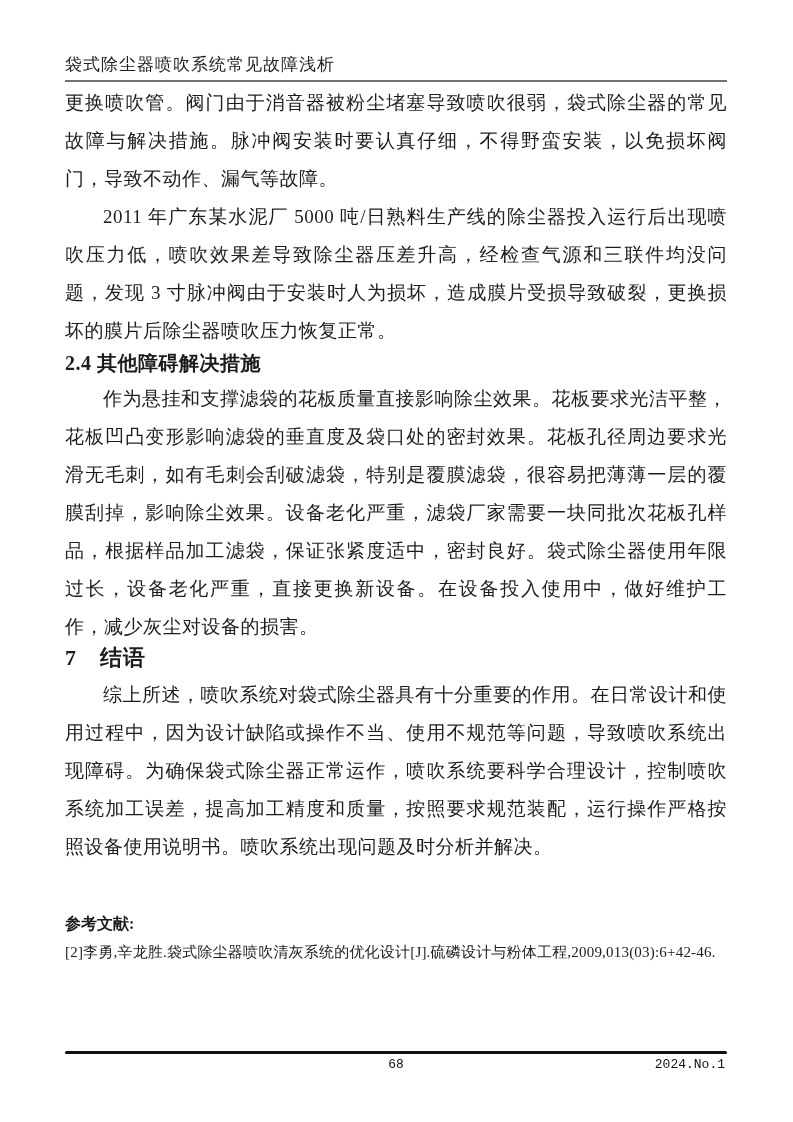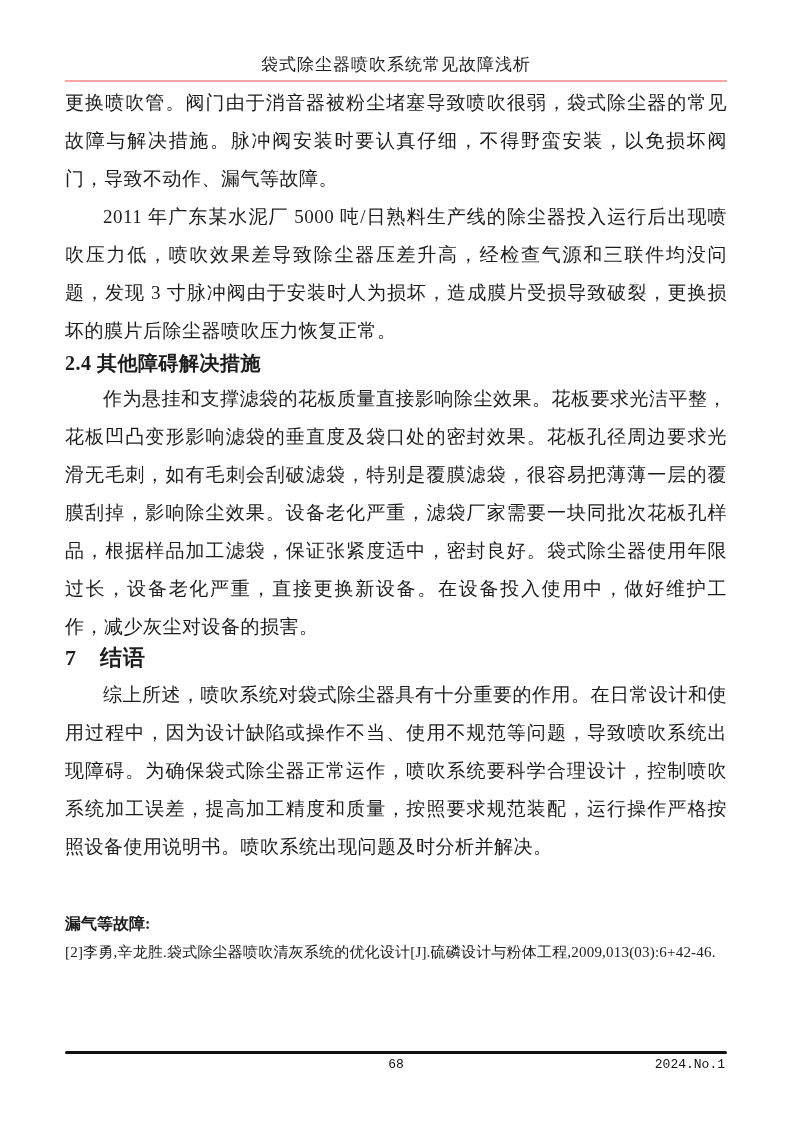--- a/index.html
+++ b/index.html
@@ -15,22 +15,21 @@
     color: #1c1c1c;
     font-family: "Liberation Serif", "DejaVu Serif", serif;
     overflow: hidden;
     box-sizing: border-box;
   }
   
   .page-header {
     margin: 0 66px 0 65px;
     padding-top: 54px;
     padding-bottom: 4px;
-    border-bottom: 2px solid #fca5a5;
-    text-align: center;
+    border-bottom: 2px solid #737373;
   }
   .running-title {
     font-size: 17px;
     line-height: 22px;
     letter-spacing: 1px;
     color: #222222;
   }
   
   .page-main {
     margin: 0 66px 0 65px;
@@ -126,21 +125,21 @@
 
     <h2 class="heading-sub">2.4 其他障碍解决措施</h2>
 
     <p class="para">作为悬挂和支撑滤袋的花板质量直接影响除尘效果。花板要求光洁平整，花板凹凸变形影响滤袋的垂直度及袋口处的密封效果。花板孔径周边要求光滑无毛刺，如有毛刺会刮破滤袋，特别是覆膜滤袋，很容易把薄薄一层的覆膜刮掉，影响除尘效果。设备老化严重，滤袋厂家需要一块同批次花板孔样品，根据样品加工滤袋，保证张紧度适中，密封良好。袋式除尘器使用年限过长，设备老化严重，直接更换新设备。在设备投入使用中，做好维护工作，减少灰尘对设备的损害。</p>
 
     <h1 class="heading-main">7　结语</h1>
 
     <p class="para">综上所述，喷吹系统对袋式除尘器具有十分重要的作用。在日常设计和使用过程中，因为设计缺陷或操作不当、使用不规范等问题，导致喷吹系统出现障碍。为确保袋式除尘器正常运作，喷吹系统要科学合理设计，控制喷吹系统加工误差，提高加工精度和质量，按照要求规范装配，运行操作严格按照设备使用说明书。喷吹系统出现问题及时分析并解决。</p>
 
     <section class="references">
-      <div class="ref-heading">漏气等故障:</div>
+      <div class="ref-heading">参考文献:</div>
       <div class="ref-item">[2]李勇,辛龙胜.袋式除尘器喷吹清灰系统的优化设计[J].硫磷设计与粉体工程,2009,013(03):6+42-46.</div>
     </section>
   </main>
 
   <footer class="page-footer">
     <div class="footer-rule"></div>
     <div class="footer-row">
       <span class="page-number">68</span>
       <span class="issue-label">2024.No.1</span>
     </div>

